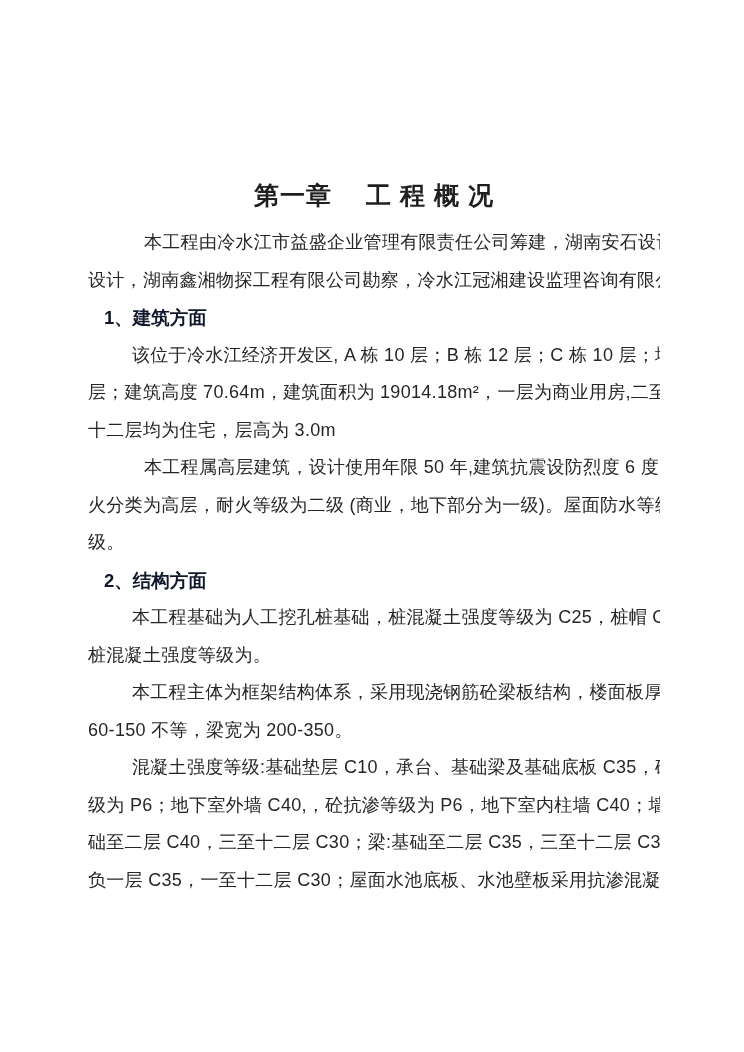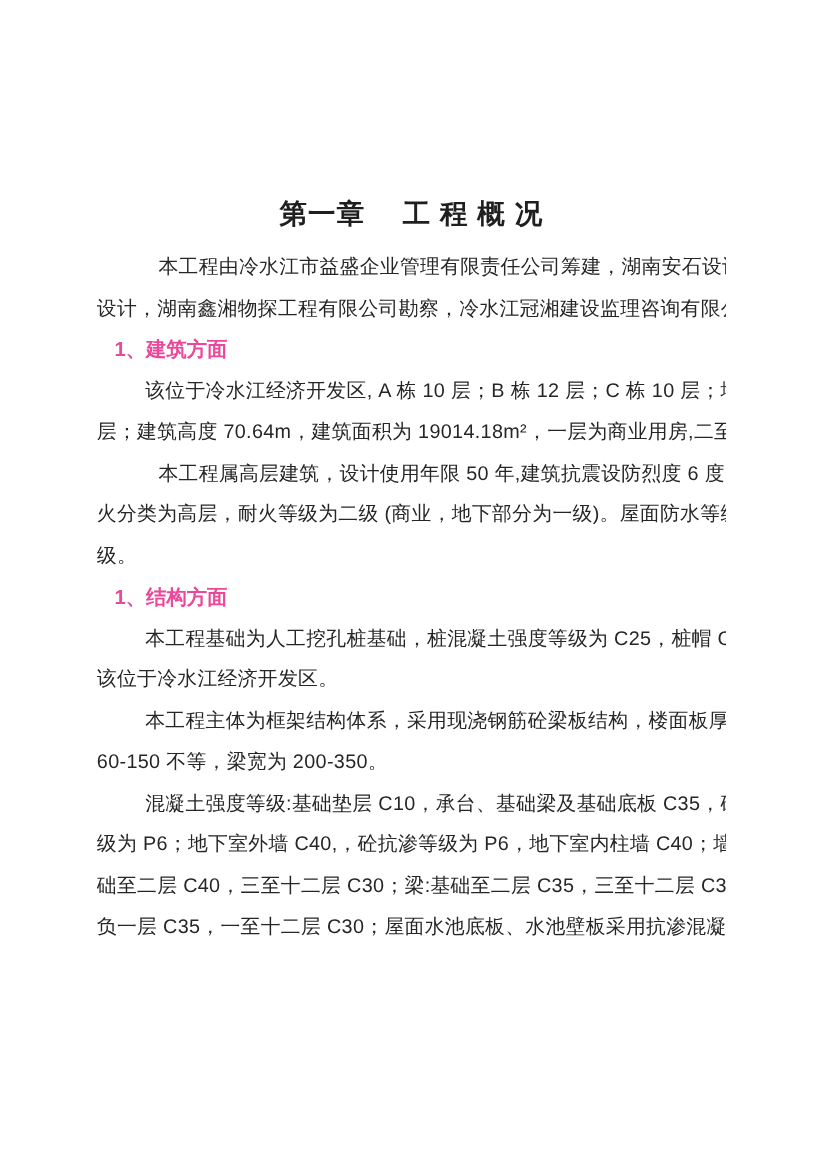--- a/index.html
+++ b/index.html
@@ -51,21 +51,21 @@
   .line.ind-lg {
     padding-left: 56px;
   }
   .sec-heading {
     margin: 0;
     padding-left: 16px;
     height: 37.5px;
     line-height: 37.5px;
     font-size: 18.5px;
     font-weight: bold;
-    color: #ec4899;
+    color: #0f172a;
     white-space: nowrap;
   }
 </style>
 </head>
 <body>
 
 <div class="doc-page">
   <div class="content">
 
     <h1 class="title">第一章　 工 程 概 况</h1>
@@ -73,33 +73,34 @@
     <div class="para">
       <div class="line ind-lg">本工程由冷水江市益盛企业管理有限责任公司筹建，湖南安石设计公司</div>
       <div class="line">设计，湖南鑫湘物探工程有限公司勘察，冷水江冠湘建设监理咨询有限公司监</div>
     </div>
 
     <h2 class="sec-heading">1、建筑方面</h2>
 
     <div class="para">
       <div class="line ind">该位于冷水江经济开发区, A 栋 10 层；B 栋 12 层；C 栋 10 层；地下一</div>
       <div class="line">层；建筑高度 70.64m，建筑面积为 19014.18m²，一层为商业用房,二至</div>
+      <div class="line">十二层均为住宅，层高为 3.0m</div>
     </div>
 
     <div class="para">
       <div class="line ind-lg">本工程属高层建筑，设计使用年限 50 年,建筑抗震设防烈度 6 度。建筑防</div>
       <div class="line">火分类为高层，耐火等级为二级 (商业，地下部分为一级)。屋面防水等级为Ⅱ</div>
       <div class="line">级。</div>
     </div>
 
-    <h2 class="sec-heading">1、结构方面</h2>
+    <h2 class="sec-heading">2、结构方面</h2>
 
     <div class="para">
       <div class="line ind">本工程基础为人工挖孔桩基础，桩混凝土强度等级为 C25，桩帽 C25，桩底</div>
-      <div class="line">该位于冷水江经济开发区。</div>
+      <div class="line">桩混凝土强度等级为。</div>
     </div>
 
     <div class="para">
       <div class="line ind">本工程主体为框架结构体系，采用现浇钢筋砼梁板结构，楼面板厚度为</div>
       <div class="line">60-150 不等，梁宽为 200-350。</div>
     </div>
 
     <div class="para">
       <div class="line ind">混凝土强度等级:基础垫层 C10，承台、基础梁及基础底板 C35，砼抗渗等</div>
       <div class="line">级为 P6；地下室外墙 C40,，砼抗渗等级为 P6，地下室内柱墙 C40；墙柱:基</div>

